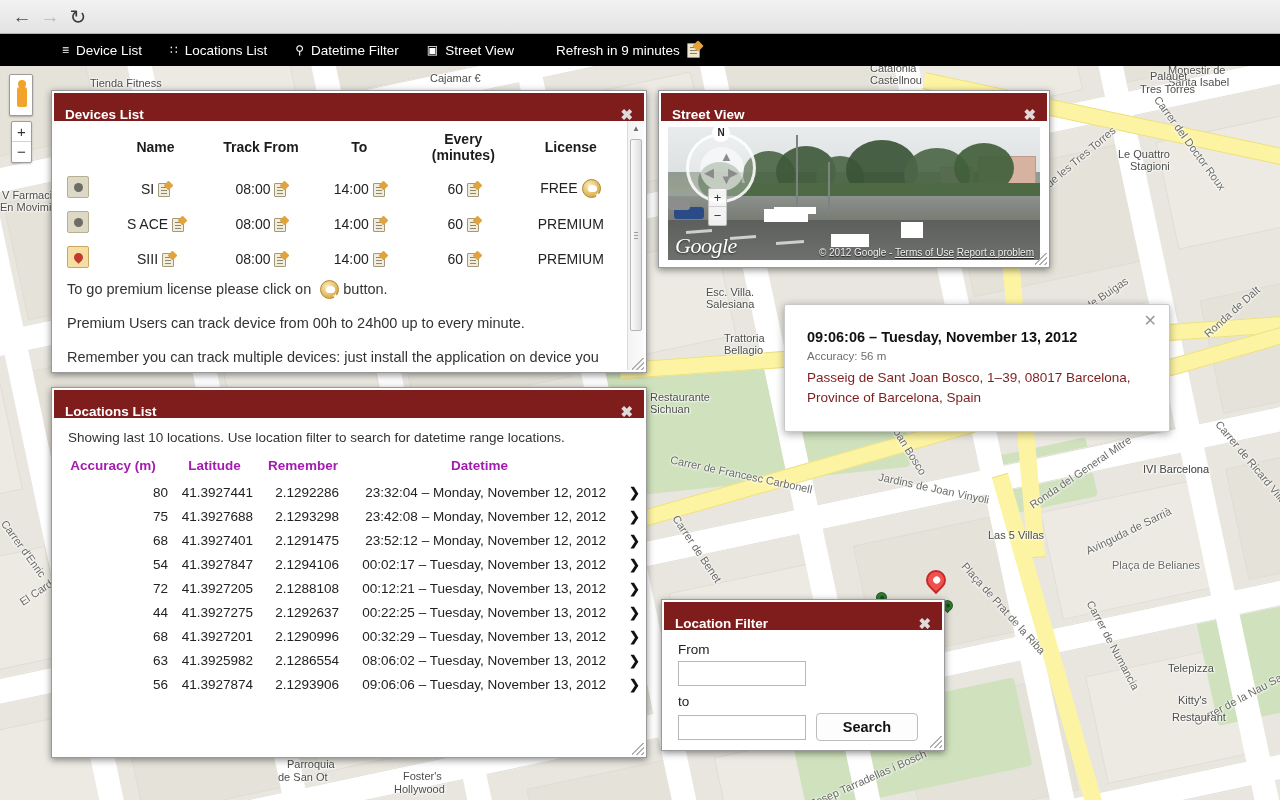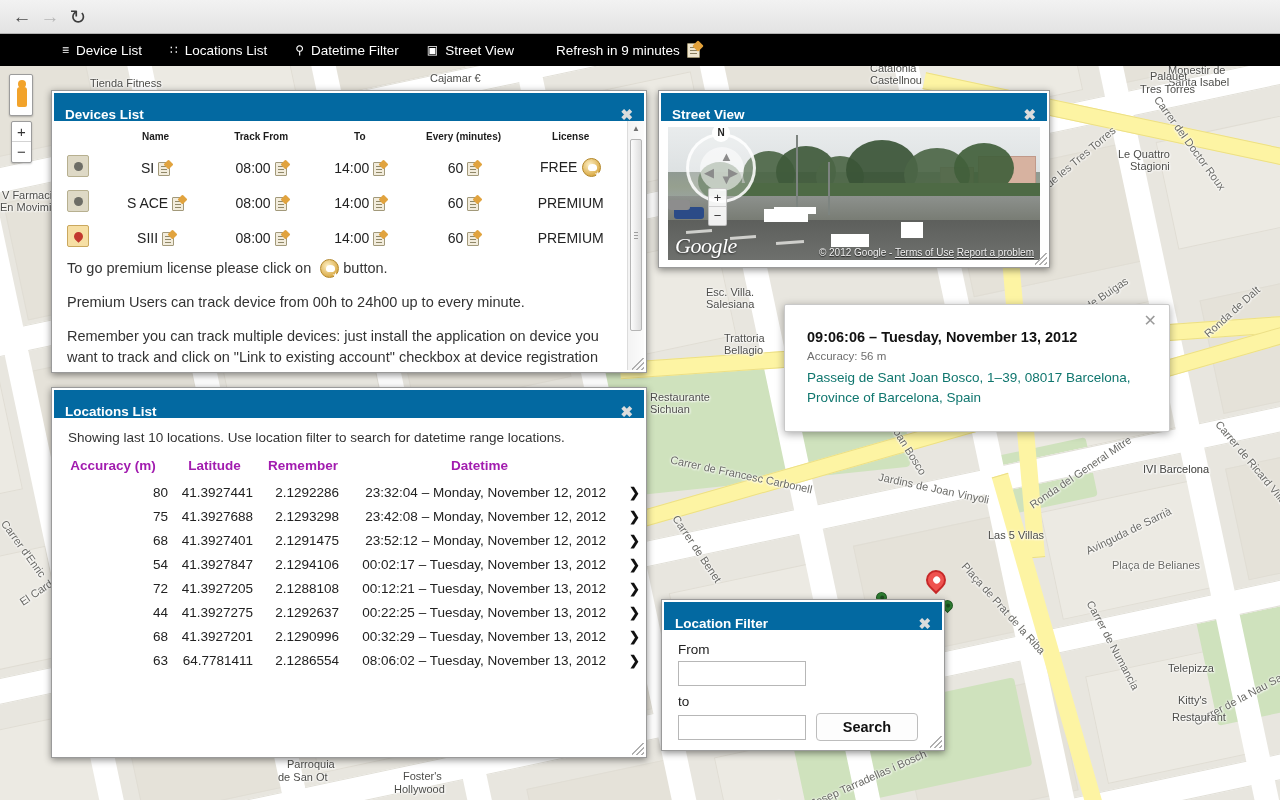--- a/index.html
+++ b/index.html
@@ -139,21 +139,21 @@
     border-radius: 50%; background: #fff;
   }
 
   
   .dlg {
     position: absolute; background: #fff;
     border: 1px solid #9a9a9a;
     box-shadow: 0 2px 7px rgba(0,0,0,.45);
   }
   .dlg-title {
-    height: 44px; background: #0369a1; color: #fff;
+    height: 44px; background: #7f1d1d; color: #fff;
     display: flex; align-items: center; justify-content: space-between;
     padding: 0 11px; font-size: 13.5px; font-weight: bold;
     border: 2px solid #fff; border-bottom: none;
   }
   .dlg-close {
     font-size: 15px; color: #dcdcdc; font-weight: bold; line-height: 1;
     cursor: pointer;
   }
   .resize-grip {
     position: absolute; right: 2px; bottom: 2px; width: 12px; height: 12px;
@@ -182,21 +182,21 @@
     background: linear-gradient(90deg,#fcfcfc,#dddddd);
     border: 1px solid #b5b5b5; border-radius: 2px;
   }
   #devices-scroll .thumb:after {
     content: ""; position: absolute; left: 3px; right: 3px; top: 50%; height: 1px;
     margin-top: -3px; background: #9d9d9d;
     box-shadow: 0 3px 0 #9d9d9d, 0 6px 0 #9d9d9d;
   }
   table.dev { border-collapse: collapse; width: 566px; font-size: 14px; color: #222; }
   table.dev th {
-    font-weight: bold; font-size: 10px; color: #1c1c1c;
+    font-weight: bold; font-size: 14px; color: #1c1c1c;
     padding: 10px 6px 8px; 
   }
   table.dev td { padding: 5px 6px; text-align: center; vertical-align: middle; }
   .dev-ico {
     display: inline-block; width: 22px; height: 22px; border-radius: 2px;
     border: 1px solid #b7b090; background: #ded9c6; position: relative;
   }
   .dev-ico.gold { background: #f6dfa4; border-color: #caa85e; }
   .dev-ico:before {
     content: ""; position: absolute; left: 6px; top: 6px; width: 9px; height: 9px;
@@ -318,21 +318,21 @@
     background: #fff; border: 1px solid #c9c9c9; border-radius: 2px;
     box-shadow: 0 2px 9px rgba(0,0,0,.35);
     padding: 24px 22px 0 22px;
   }
   #iw-close {
     position: absolute; right: 12px; top: 8px; font-size: 16px; color: #9a9a9a;
     cursor: pointer; line-height: 1;
   }
   #iw-time { font-size: 14.5px; font-weight: bold; color: #111; margin-bottom: 5px; }
   #iw-acc { font-size: 11.5px; color: #6e6e6e; margin-bottom: 6px; }
-  #iw-addr { font-size: 13.5px; color: #0f766e; line-height: 1.45; }
+  #iw-addr { font-size: 13.5px; color: #7f1d1d; line-height: 1.45; }
 
   
   #location-filter { left: 661px; top: 599px; width: 284px; height: 152px; }
   #lf-body {
     position: absolute; left: 2px; right: 2px; top: 30px; bottom: 2px;
     background: #fff; padding: 12px 14px 0 14px;
   }
   #lf-body label { display: block; font-size: 13.5px; color: #222; margin-bottom: 4px; }
   #lf-body input[type=text] {
     width: 128px; height: 25px; border: 1px solid #b7b7b7;
@@ -647,23 +647,30 @@
             </tr>
             <tr>
               <td class="acc">68</td>
               <td class="lat">41.3927201</td>
               <td class="lon">2.1290996</td>
               <td class="dt">00:32:29 – Tuesday, November 13, 2012</td>
               <td class="arr">❯</td>
             </tr>
             <tr>
               <td class="acc">63</td>
-              <td class="lat">64.7781411</td>
+              <td class="lat">41.3925982</td>
               <td class="lon">2.1286554</td>
               <td class="dt">08:06:02 – Tuesday, November 13, 2012</td>
+              <td class="arr">❯</td>
+            </tr>
+            <tr>
+              <td class="acc">56</td>
+              <td class="lat">41.3927874</td>
+              <td class="lon">2.1293906</td>
+              <td class="dt">09:06:06 – Tuesday, November 13, 2012</td>
               <td class="arr">❯</td>
             </tr>
           </tbody>
       </table>
     </div>
     <div class="resize-grip"></div>
   </div>
 
   <div class="dlg" id="street-view">
     <div class="dlg-title">

